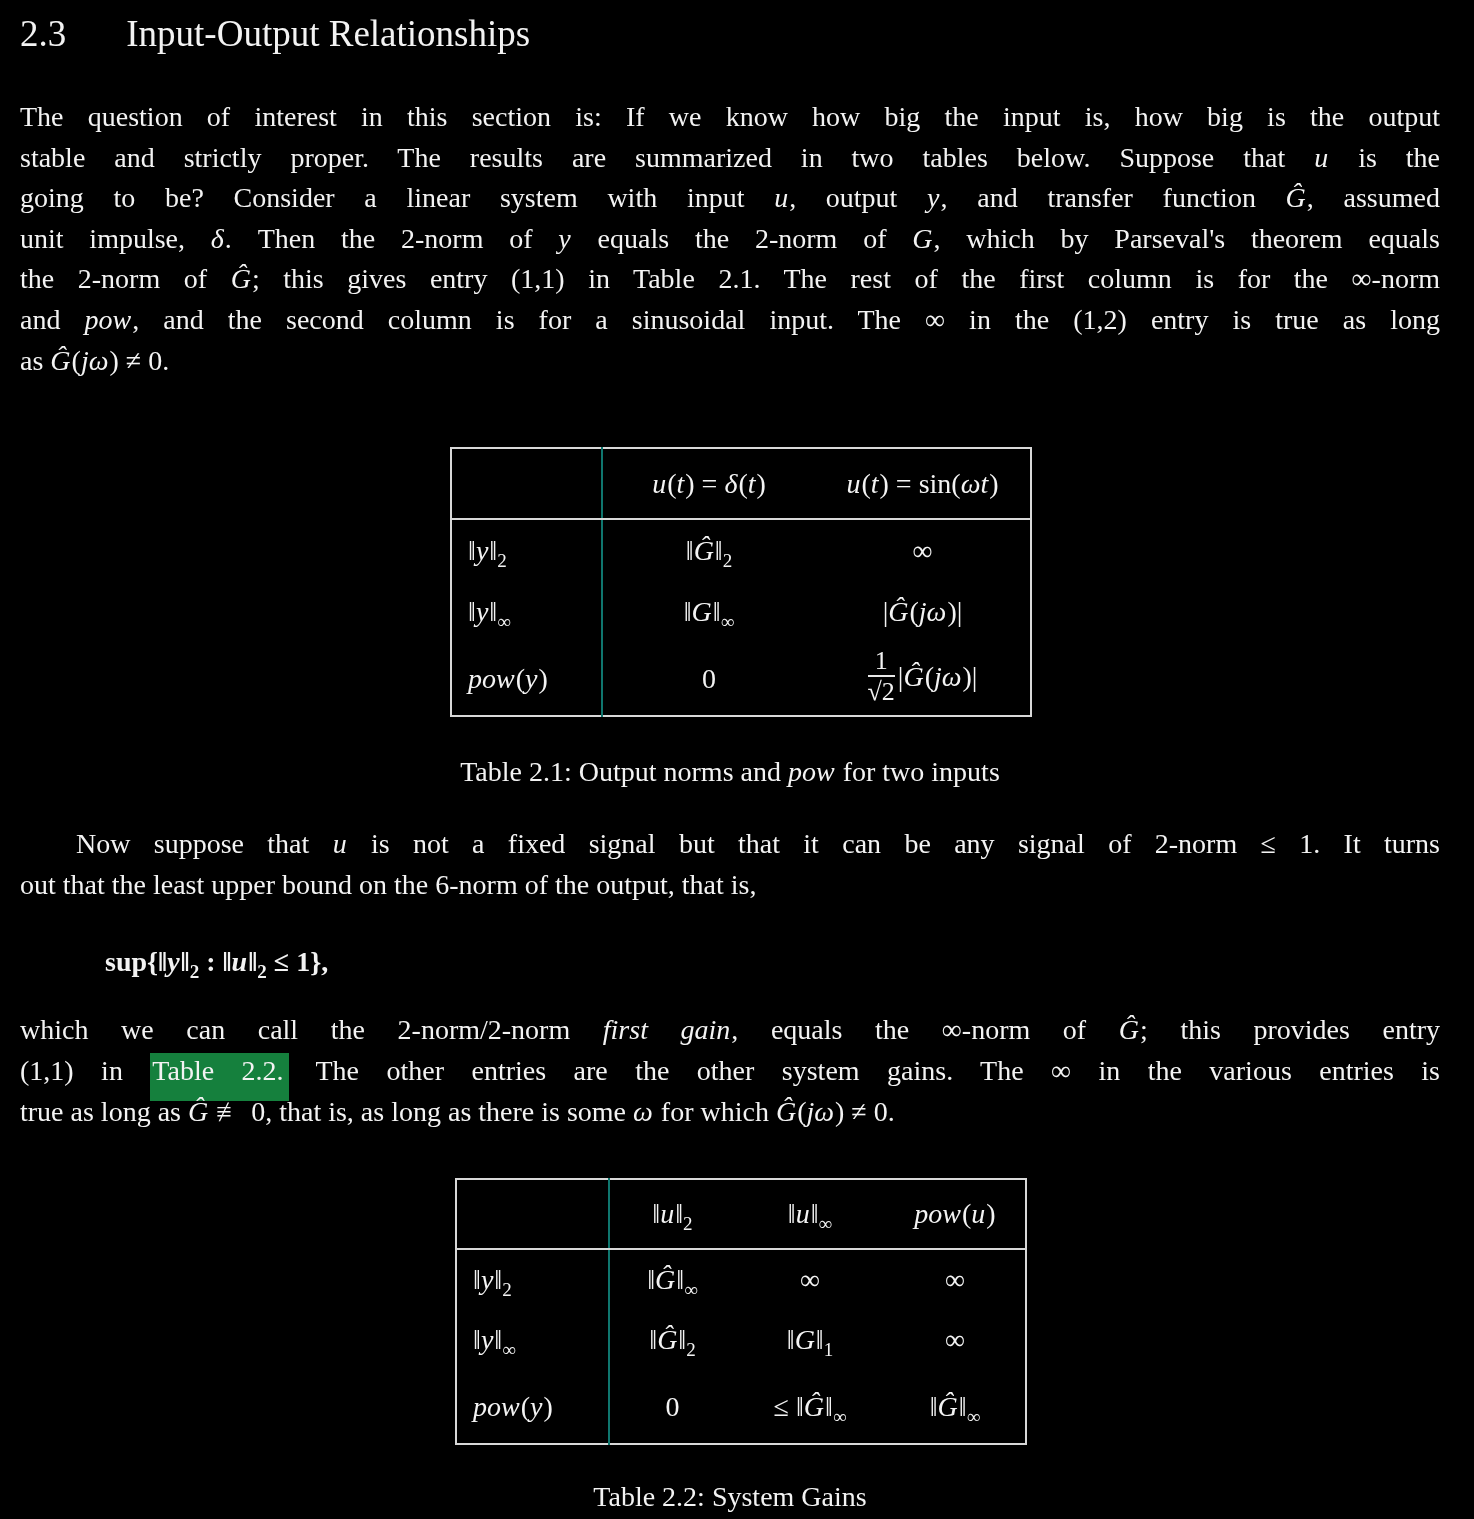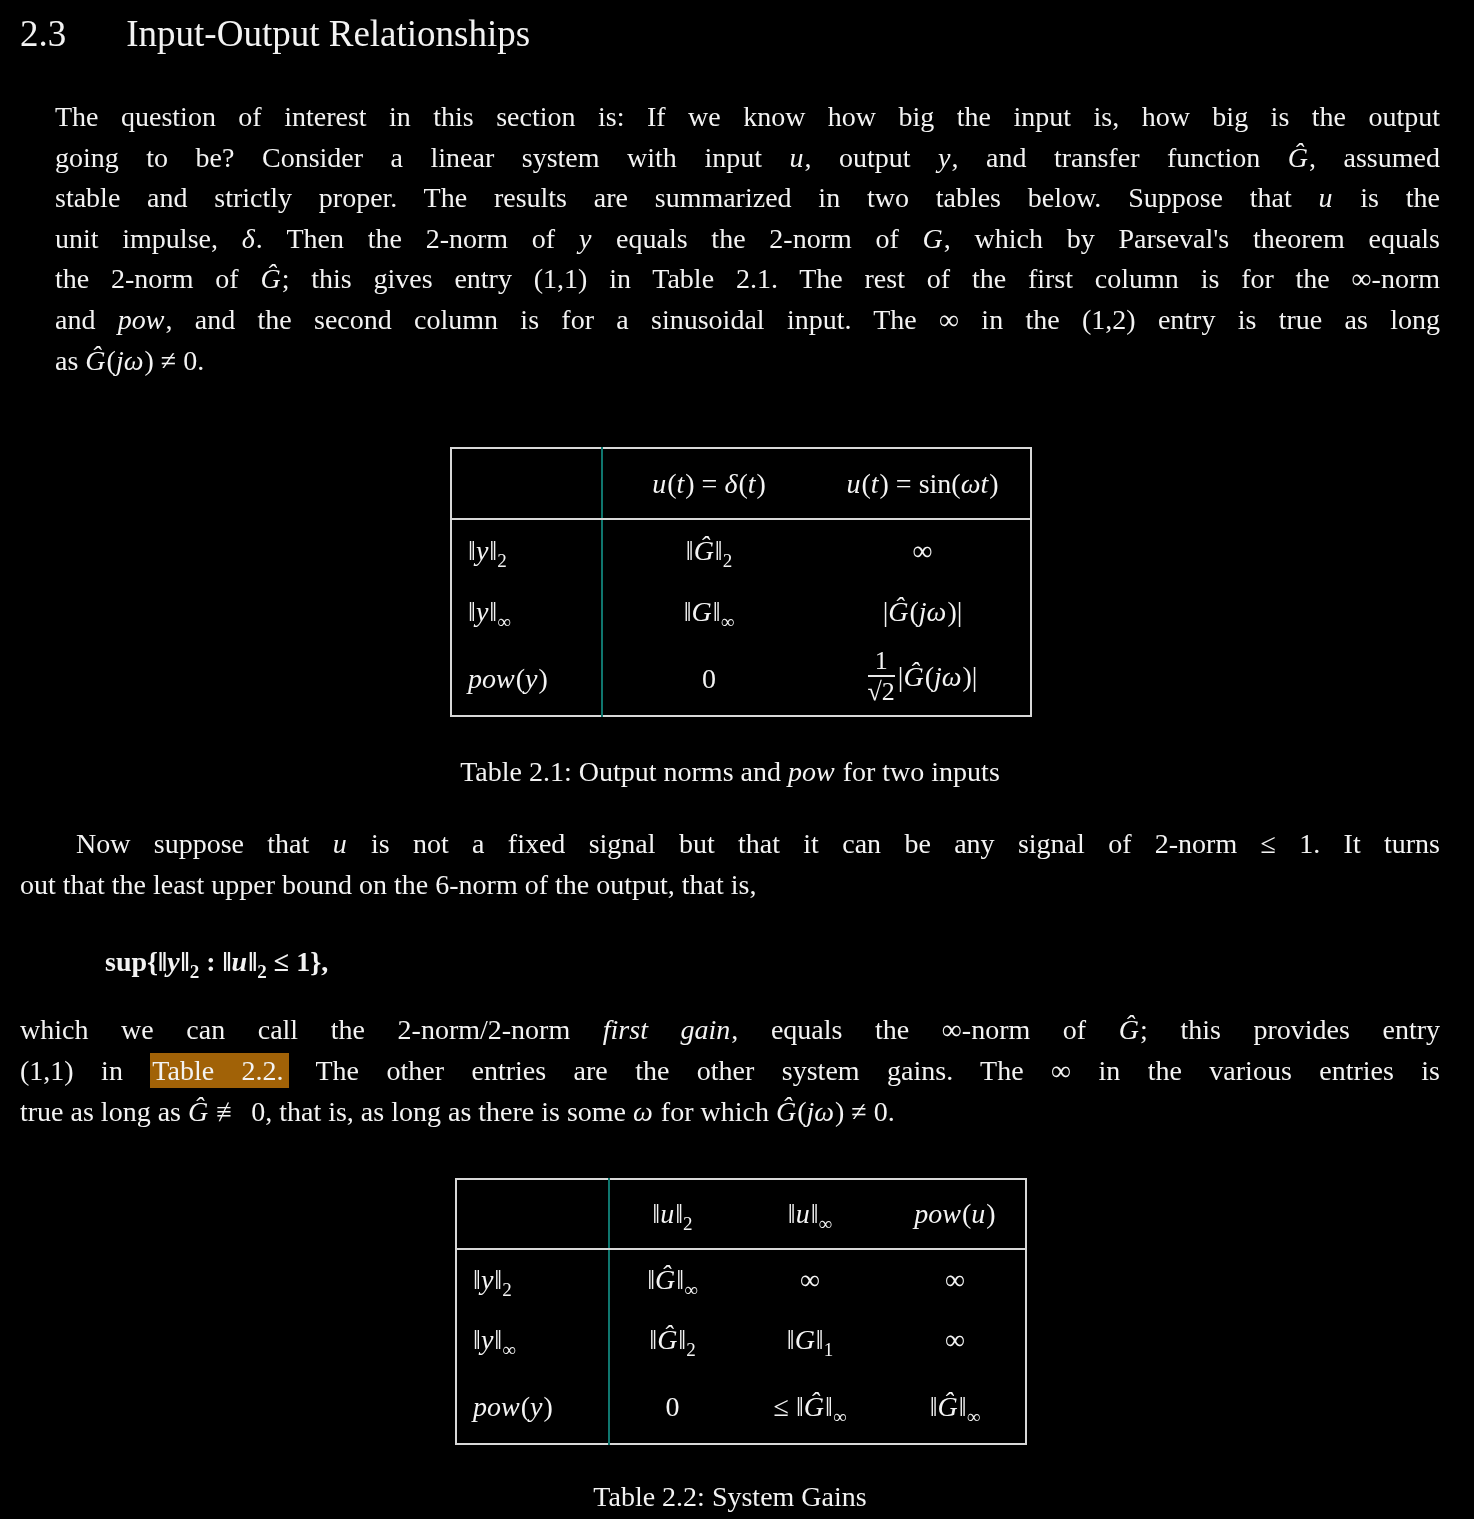--- a/index.html
+++ b/index.html
@@ -25,34 +25,34 @@
   .para{margin:0;}
   .line{
     line-height:40.6px;
     text-align:justify;
     text-align-last:justify;
     white-space:normal;
   }
   .line.last{text-align-last:left;}
   .line.indent{text-indent:56px;}
 
-  .p1{margin-top:41px;margin-left:35px;}
+  .p1{margin-top:41px;}
   .p2{margin-top:32px;}
   .p3{margin-top:28px;}
 
   .equation{
     margin-top:37px;
     margin-left:85px;
     line-height:40px;
     font-weight:bold;
   }
 
   .mi{font-style:italic;padding-right:1px;}
   sub{font-size:68%;line-height:0;vertical-align:-0.35em;}
-  .hl{background:#a16207;padding:2px 5px 2px 2px;margin-top:27px;}
+  .hl{background:#15803d;padding:2px 5px 15px 2px;margin-top:27px;}
 
   .frac{
     display:inline-block;
     vertical-align:middle;
     text-align:center;
     line-height:1.05;
     font-size:26px;
     margin-right:3px;
     position:relative;
     top:-3px;
@@ -99,22 +99,22 @@
 <body>
 
 <div class="content">
 
   <div class="heading">
     <span class="num">2.3</span><span>Input-Output Relationships</span>
   </div>
 
   <div class="para p1">
     <div class="line">The question of interest in this section is: If we know how big the input is, how big is the output</div>
+    <div class="line">stable and strictly proper.  The results are summarized in two tables below.  Suppose that <i class="mi">u</i> is the</div>
     <div class="line">going to be?  Consider a linear system with input <i class="mi">u</i>, output <i class="mi">y</i>, and transfer function <i class="mi">Ĝ</i>, assumed</div>
-    <div class="line">stable and strictly proper.  The results are summarized in two tables below.  Suppose that <i class="mi">u</i> is the</div>
     <div class="line">unit impulse, <i class="mi">δ</i>.  Then the 2-norm of <i class="mi">y</i> equals the 2-norm of <i class="mi">G</i>, which by Parseval's theorem equals</div>
     <div class="line">the 2-norm of <i class="mi">Ĝ</i>; this gives entry (1,1) in Table 2.1.  The rest of the first column is for the ∞-norm</div>
     <div class="line">and <i class="mi">pow</i>, and the second column is for a sinusoidal input.  The ∞ in the (1,2) entry is true as long</div>
     <div class="line last">as <i class="mi">Ĝ</i>(<i class="mi">jω</i>) ≠ 0.</div>
   </div>
 
   <table class="mtable t1">
     <tbody>
         <tr class="rh">
       <td class="stub w1"></td>

